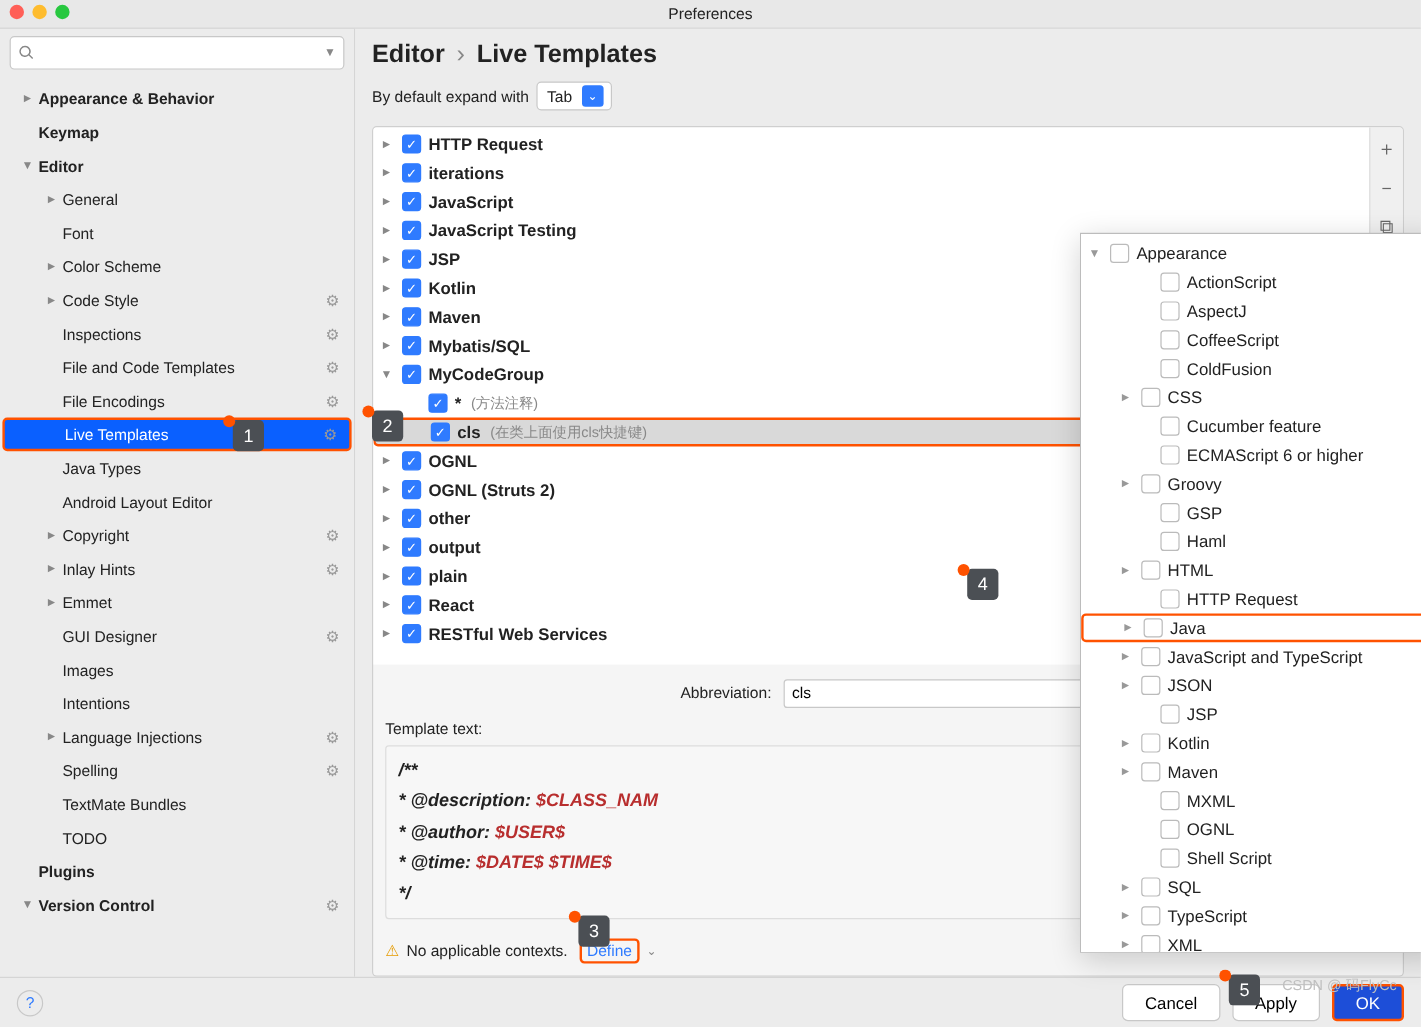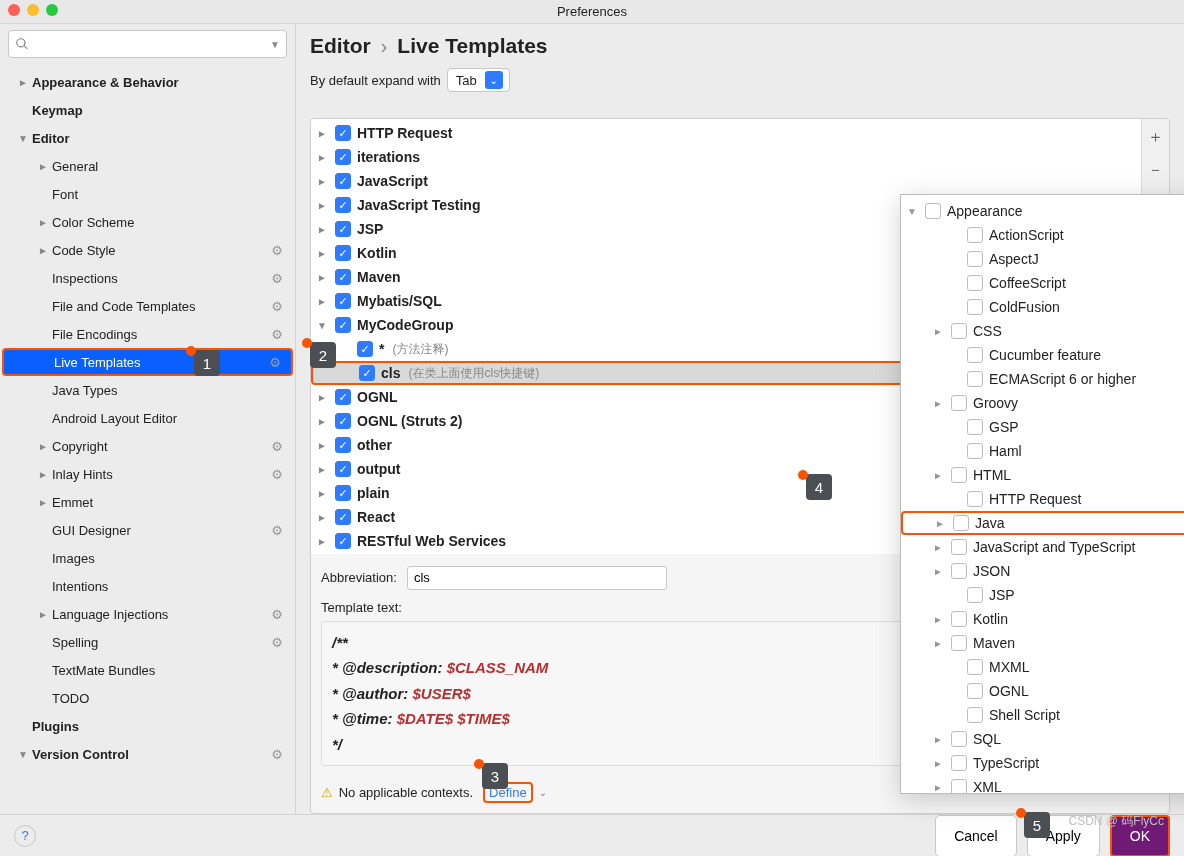--- a/index.html
+++ b/index.html
@@ -18,39 +18,39 @@
 .tree .row { height: 28px; display: flex; align-items: center; padding-left: 16px; position: relative; cursor: default; }
 .tree .row.l1 { padding-left: 36px; }
 .tree .row.sel { background: #0a60ff; color: #fff; }
 .tree .row .caret { width: 12px; color: #888; margin-right: 2px; font-size: 10px; }
 .tree .row.bold .lbl { font-weight: 600; }
 .tree .row .cog { position: absolute; right: 10px; color: #999; font-size: 13px; }
 
 .main { flex: 1; display: flex; flex-direction: column; background: #ececec; padding: 10px 14px 0 14px; position: relative; }
 .crumb { font-size: 21px; font-weight: 600; margin-bottom: 10px; }
 .crumb .sep { font-weight: 400; color: #888; margin: 0 4px; }
-.defrow { display: flex; align-items: center; gap: 6px; margin-bottom: 26px; }
+.defrow { display: flex; align-items: center; gap: 6px; margin-bottom: 13px; }
 .select { background: #fff; border: 1px solid #c8c8c8; border-radius: 4px; height: 24px; display: inline-flex; align-items: center; padding: 0 6px 0 8px; gap: 8px; font-size: 13px; }
 .select .arrow { width: 18px; height: 18px; background: #2f7bff; border-radius: 3px; display: flex; align-items: center; justify-content: center; color: #fff; font-size: 10px; }
 
 .panel { flex: 1; display: flex; flex-direction: column; border: 1px solid #cfcfcf; border-radius: 4px; background: #f5f5f5; overflow: hidden; }
 .list-wrap { flex: 1; display: flex; overflow: hidden; }
 .list { flex: 1; background: #fff; overflow: auto; padding: 2px 0; }
 .lrow { height: 24px; display: flex; align-items: center; gap: 6px; padding-left: 6px; font-size: 14px; }
 .lrow.l1 { padding-left: 28px; }
 .lrow .caret { width: 12px; color: #888; font-size: 10px; }
 .lrow.sel { background: #d9d9d9; }
 .cb { width: 16px; height: 16px; border: 1px solid #bbb; border-radius: 3px; display: inline-flex; align-items: center; justify-content: center; background: #fff; }
 .cb.on { background: #2f7bff; border-color: #2f7bff; color: #fff; font-size: 11px; }
 .desc { color: #888; font-size: 12px; margin-left: 2px; }
 .lbl { white-space: nowrap; }
 
 .tools { width: 28px; background: #f0f0f0; border-left: 1px solid #ddd; display: flex; flex-direction: column; align-items: center; gap: 12px; padding-top: 8px; color: #666; font-size: 16px; }
 
-.abbr { display: flex; align-items: center; gap: 10px; padding: 12px 10px 0 10px; }
+.abbr { display: flex; align-items: center; gap: 10px; padding: 12px 10px 0 10px; justify-content: center; }
 .abbr input { height: 24px; border: 1px solid #c8c8c8; border-radius: 3px; background: #fff; padding: 0 6px; width: 260px; font-size: 13px; }
 .tt { padding: 10px; display: flex; flex-direction: column; gap: 6px; }
 .code { background: #f7f7f7; border: 1px solid #ddd; border-radius: 3px; padding: 8px 10px; font-family: "Menlo", monospace; font-size: 15px; line-height: 1.7; font-style: italic; font-weight: 600; }
 .code .var { color: #b82e2e; text-align: right; }
 .warnrow { display: flex; align-items: center; gap: 6px; padding: 6px 10px 10px 10px; font-size: 13px; }
 .warn { color: #e69b00; }
 .define { color: #2f7bff; margin-left: 4px; }
 
 .rightcol { position: absolute; right: 16px; top: 600px; width: 250px; display: flex; flex-direction: column; gap: 10px; font-size: 13px; }
 .btn { background: #fff; border: 1px solid #c8c8c8; border-radius: 4px; height: 26px; display: inline-flex; align-items: center; justify-content: center; padding: 0 14px; font-size: 13px; }
@@ -59,22 +59,22 @@
 .popup { position: absolute; top: 170px; left: 604px; width: 306px; height: 600px; background: #fff; border: 1px solid #bcbcbc; box-shadow: 0 6px 24px rgba(0,0,0,.18); z-index: 10; overflow: auto; padding: 4px 0; }
 .popup .prow { height: 24px; display: flex; align-items: center; gap: 6px; padding-left: 6px; font-size: 14px; }
 .popup .prow.l1 { padding-left: 32px; }
 .popup .prow.l2 { padding-left: 48px; }
 .popup .caret { width: 12px; color: #999; font-size: 10px; }
 .pcb { width: 16px; height: 16px; border: 1px solid #bbb; border-radius: 3px; background: #fff; }
 
 .footer { height: 42px; display: flex; align-items: center; justify-content: space-between; padding: 0 14px; position: absolute; left: 0; right: 0; bottom: 0; background: #ececec; border-top: 1px solid #d5d5d5; }
 .footer .left { color: #2f7bff; border: 1px solid #c8c8c8; border-radius: 50%; width: 22px; height: 22px; display: flex; align-items: center; justify-content: center; }
 .footer .right { display: flex; gap: 10px; }
-.pill { background: #fff; border: 1px solid #c8c8c8; border-radius: 5px; height: 42px; display: inline-flex; align-items: center; justify-content: center; padding: 0 18px; font-size: 14px; }
-.pill.primary { background: #701a75; color: #fff; border-color: #2f7bff; }
+.pill { background: #fff; border: 1px solid #c8c8c8; border-radius: 5px; height: 31px; display: inline-flex; align-items: center; justify-content: center; padding: 0 18px; font-size: 14px; }
+.pill.primary { background: #1d4ed8; color: #fff; border-color: #2f7bff; }
 
 .callout { position: absolute; background: #4b4f54; color: #fff; border-radius: 4px; height: 26px; min-width: 26px; display: flex; align-items: center; justify-content: center; font-size: 15px; padding: 0 8px; z-index: 20; }
 .co-dot { position: absolute; width: 10px; height: 10px; background: #ff5200; border-radius: 50%; z-index: 21; }
 .hl { border: 2px solid #ff5200 !important; border-radius: 4px; }
 </style>
 </head>
 <body>
 
 <div class="titlebar">
   <div class="traffic">

